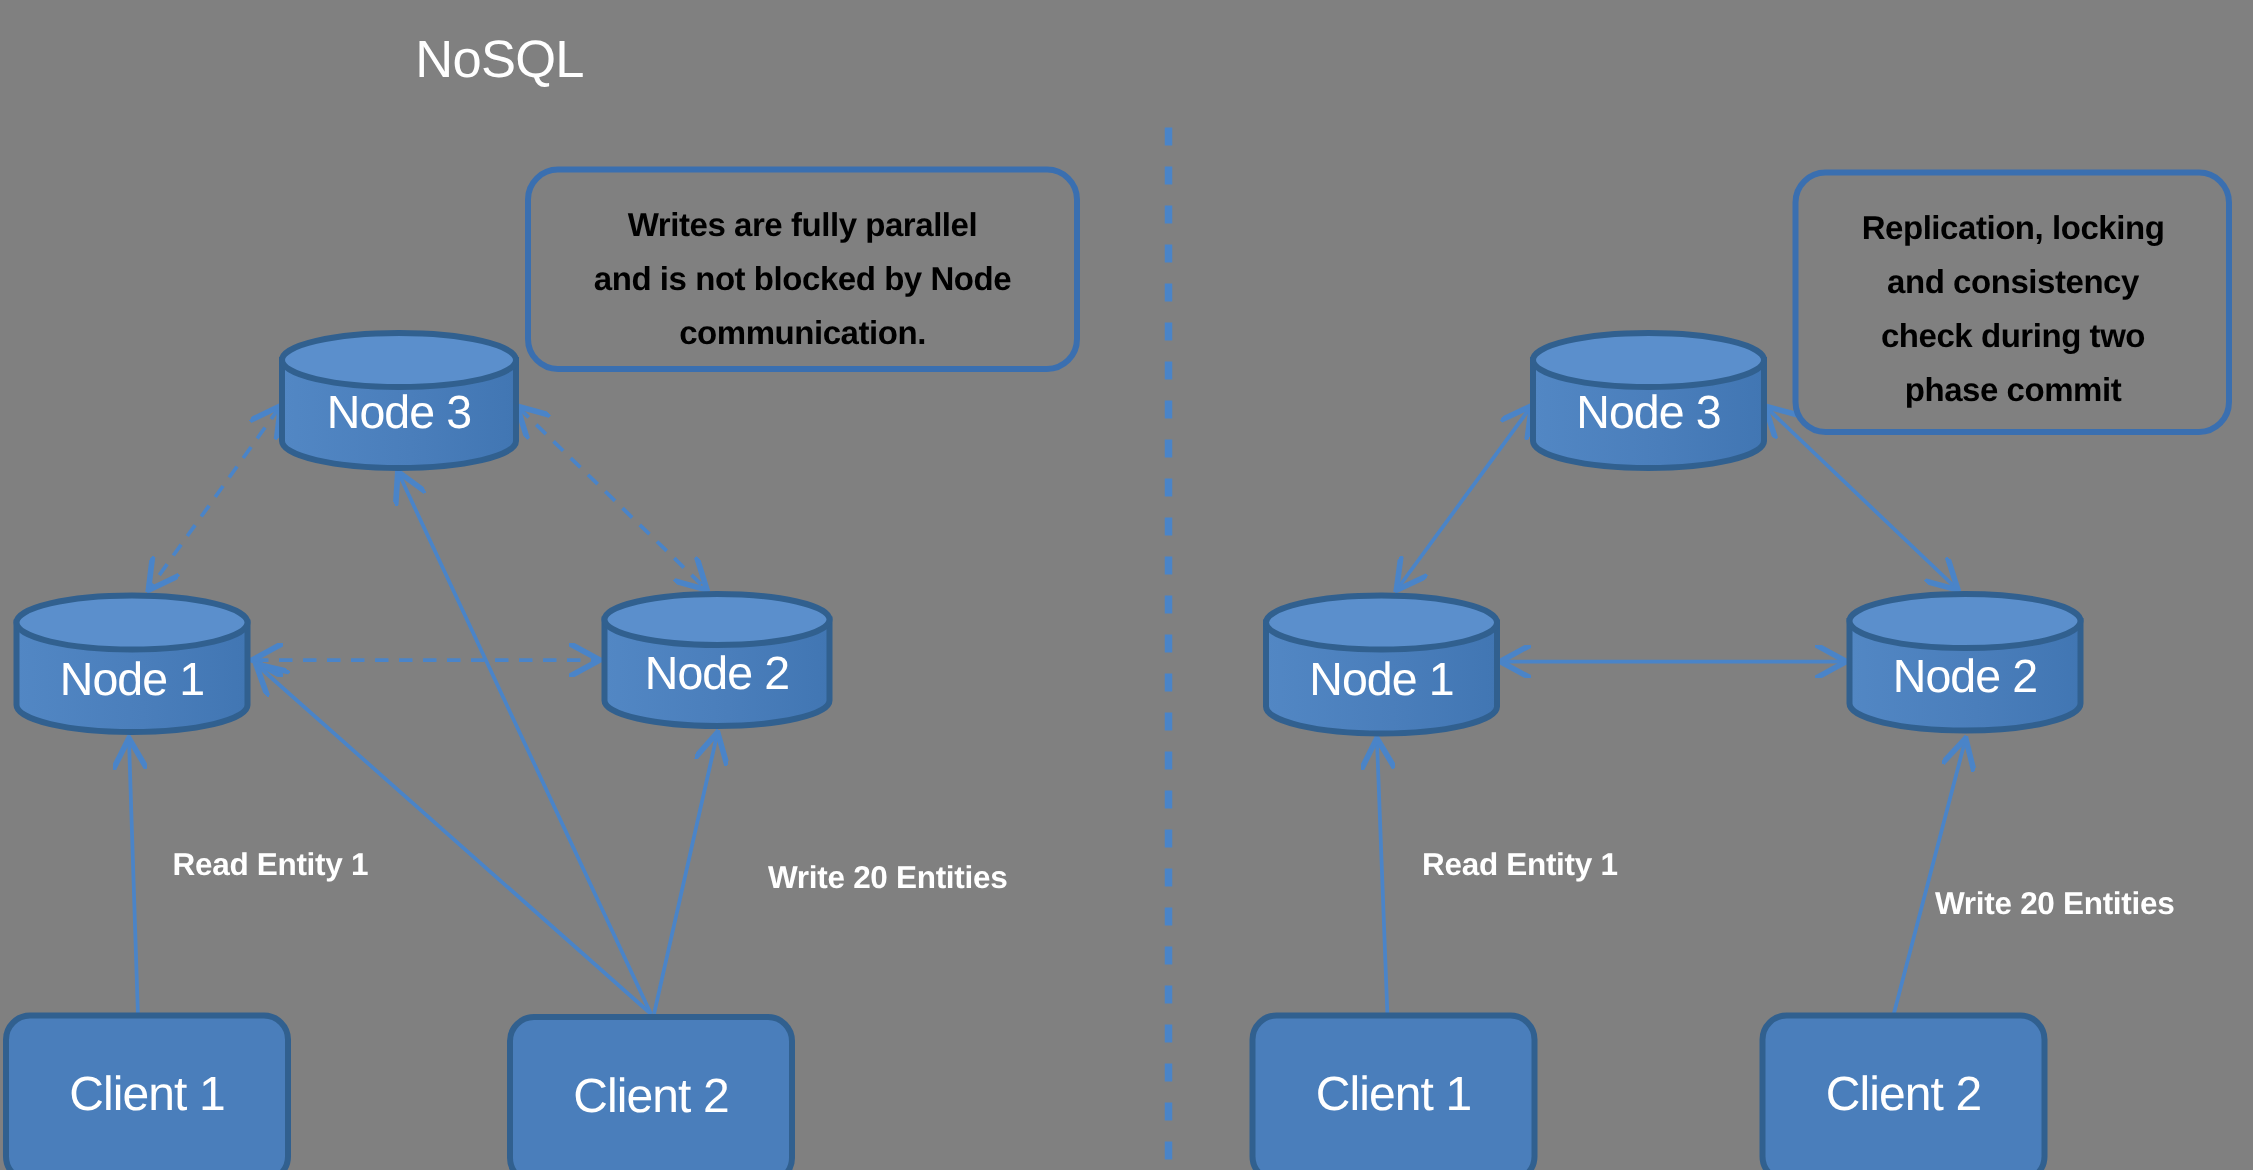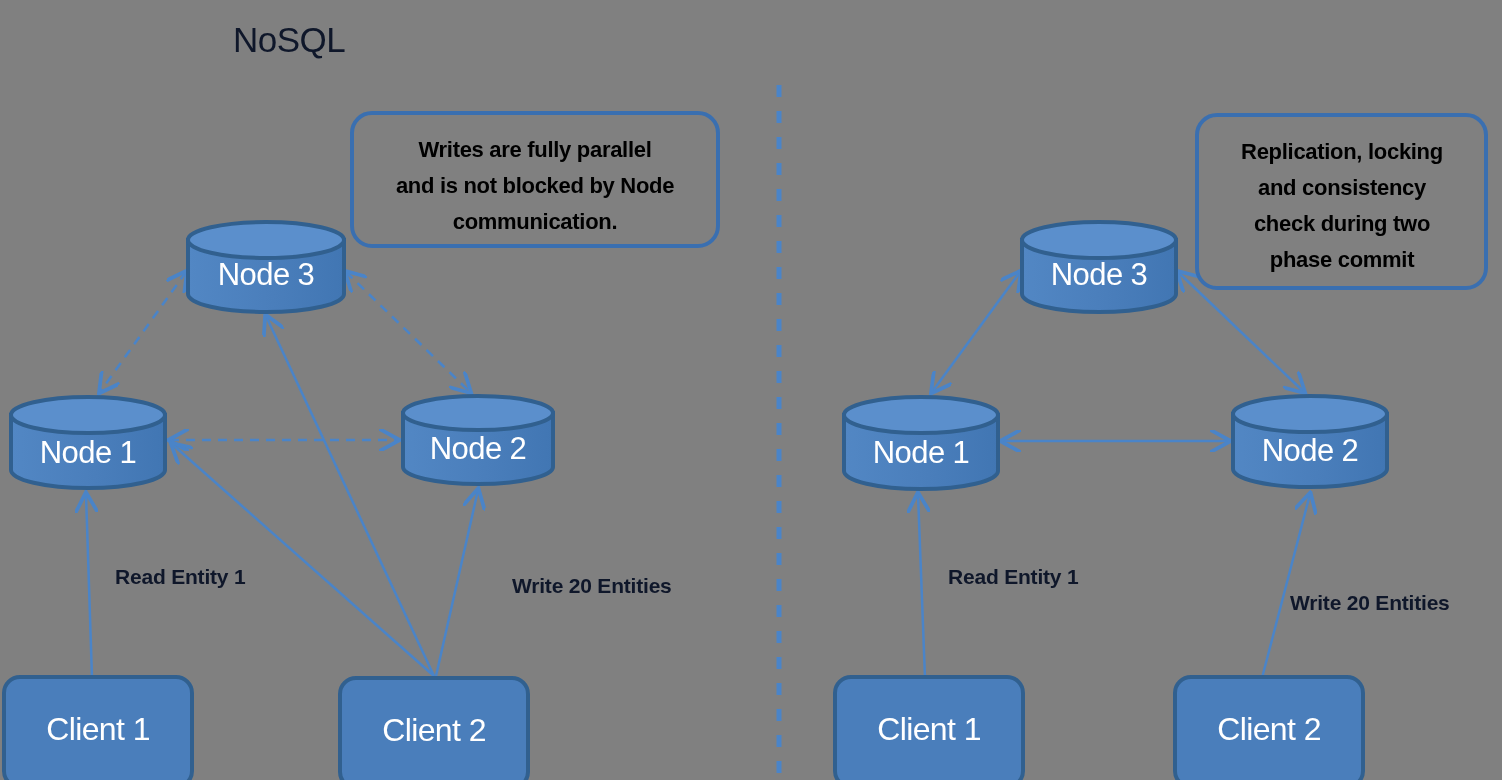--- a/index.html
+++ b/index.html
@@ -24,22 +24,22 @@
     left: 0;
     top: 0;
     width: 1502px;
     height: 780px;
   }
   .panel-title {
     position: absolute;
     font-family: "Liberation Sans", sans-serif;
     font-size: 35px;
     font-weight: 400;
-    color: #0f172a;
-    text-align: left;
+    color: #ffffff;
+    text-align: center;
     white-space: nowrap;
     letter-spacing: -0.5px;
   }
   .shape-label {
     font-family: "Liberation Sans", sans-serif;
     fill: #ffffff;
     font-size: 31px;
     letter-spacing: -0.6px;
   }
   .node-label {
@@ -53,21 +53,21 @@
     fill: #000000;
     font-size: 22px;
     font-weight: bold;
     letter-spacing: -0.3px;
   }
   .edge-label {
     position: absolute;
     font-family: "Liberation Sans", sans-serif;
     font-size: 21px;
     font-weight: bold;
-    color: #0f172a;
+    color: #ffffff;
     white-space: nowrap;
     letter-spacing: -0.2px;
   }
 </style>
 </head>
 <body>
 
 <div id="stage">
 
   <div class="panel-title" id="title-nosql" style="left:233px; top:20px; width:200px;">NoSQL</div>

